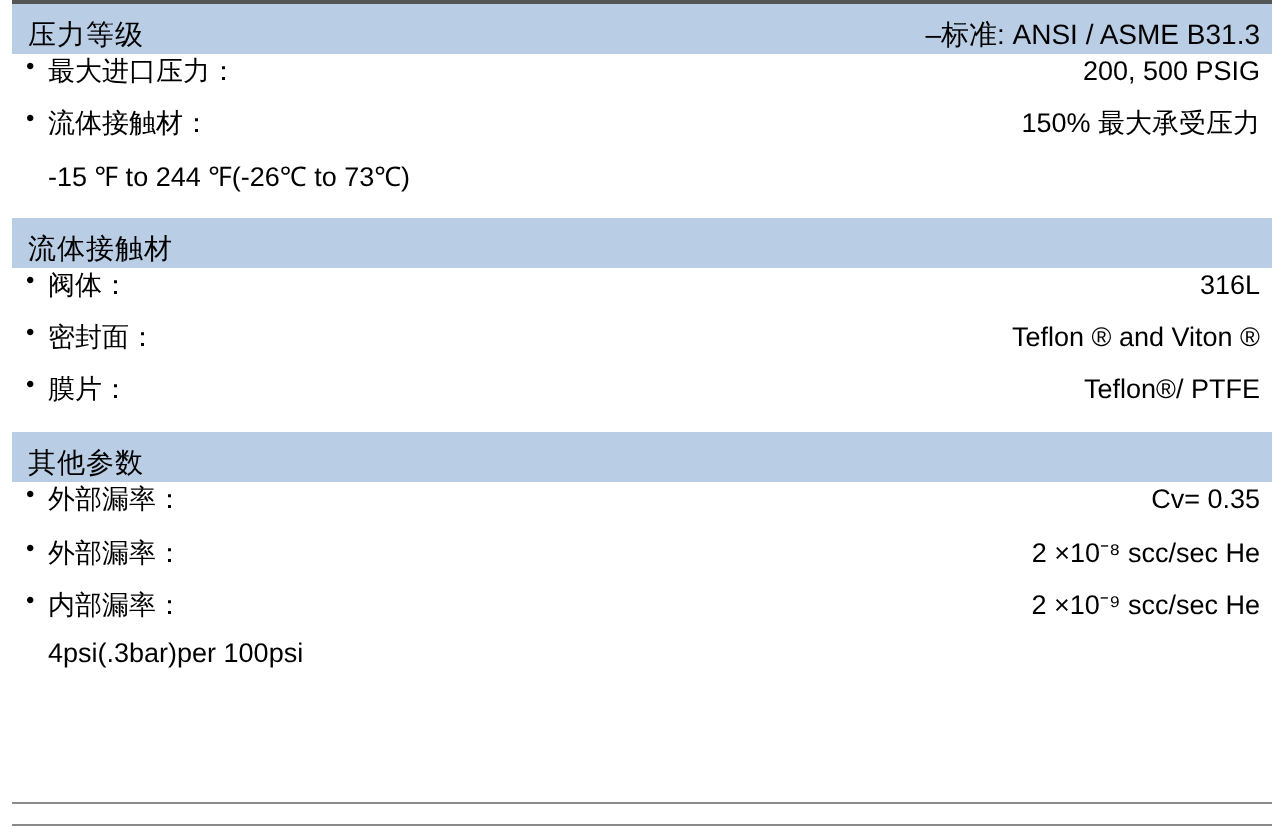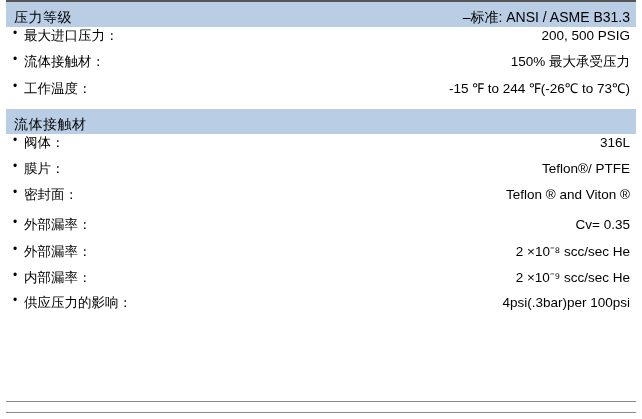--- a/index.html
+++ b/index.html
@@ -97,61 +97,63 @@
 
   <div class="row">
     <span class="label">最大进口压力：</span>
     <span class="value">200, 500 PSIG</span>
   </div>
   <div class="row">
     <span class="label">流体接触材：</span>
     <span class="value">150% 最大承受压力</span>
   </div>
   <div class="row">
-    <span class="label">工作温度：</span>
     <span class="value">-15 ℉ to 244 ℉(-26℃ to 73℃)</span>
   </div>
 
   <div class="spacer-sm"></div>
 
   <div class="section-head">
     <span class="title">流体接触材</span>
     <span class="right"></span>
   </div>
 
   <div class="row">
     <span class="label">阀体：</span>
     <span class="value">316L</span>
   </div>
   <div class="row">
+    <span class="label">密封面：</span>
+    <span class="value">Teflon ® and Viton ®</span>
+  </div>
+  <div class="row">
     <span class="label">膜片：</span>
     <span class="value">Teflon®/ PTFE</span>
-  </div>
-  <div class="row">
-    <span class="label">密封面：</span>
-    <span class="value">Teflon ® and Viton ®</span>
   </div>
 
   <div class="spacer-sm"></div>
 
+  <div class="section-head">
+    <span class="title">其他参数</span>
+    <span class="right"></span>
+  </div>
 
   <div class="row">
     <span class="label">外部漏率：</span>
     <span class="value">Cv= 0.35</span>
   </div>
   <div class="row">
     <span class="label">外部漏率：</span>
     <span class="value">2 ×10⁻⁸ scc/sec He</span>
   </div>
   <div class="row">
     <span class="label">内部漏率：</span>
     <span class="value">2 ×10⁻⁹ scc/sec He</span>
   </div>
   <div class="row">
-    <span class="label">供应压力的影响：</span>
     <span class="value">4psi(.3bar)per 100psi</span>
   </div>
 
   <div class="bottom-rules">
     <div class="r1"></div>
     <div class="gap"></div>
     <div class="r2"></div>
   </div>
 
 </div>

